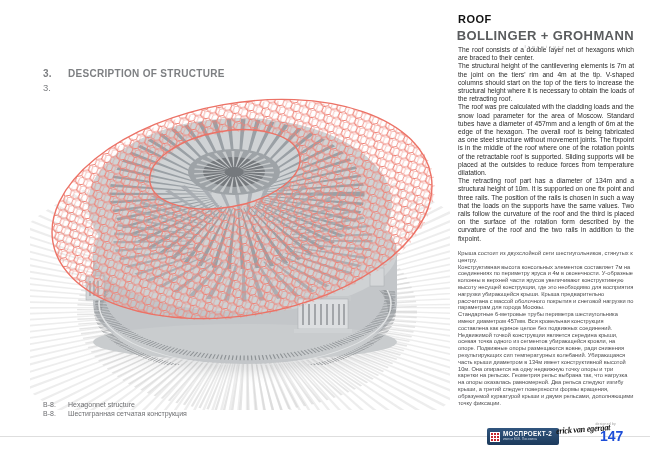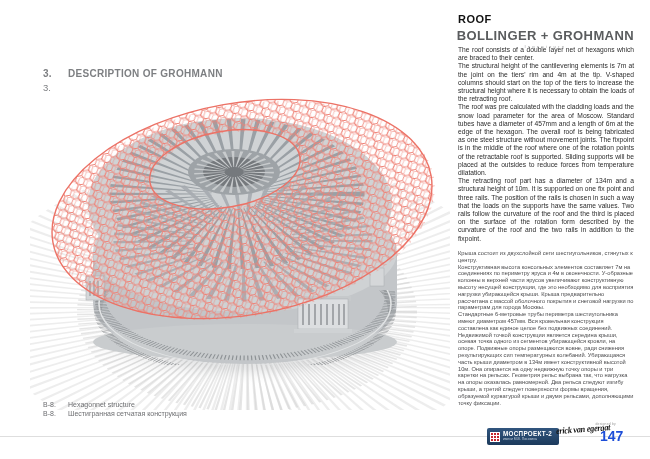--- a/index.html
+++ b/index.html
@@ -53,21 +53,21 @@
           transform:rotate(-4deg) scaleX(.92);transform-origin:left center;letter-spacing:-.3px;}
   .pagenum{position:absolute;left:600px;top:428px;font-size:14px;font-weight:bold;color:#1d4ed8;}
 </style>
 </head>
 <body>
 
 <div class="page">
 
   <div class="heading en">
     <span class="num">3.</span>
-    <span>DESCRIPTION OF GROHMANN</span>
+    <span>DESCRIPTION OF STRUCTURE</span>
   </div>
   <div class="heading ru">
     <span class="num">3.</span>
   </div>
 
   <div class="figure">
     <svg viewBox="0 0 420 318">
       <defs>
         <pattern id="hex" width="15" height="8.66" patternUnits="userSpaceOnUse">
           <g fill="none" stroke="#ef8176" stroke-width="0.9">

